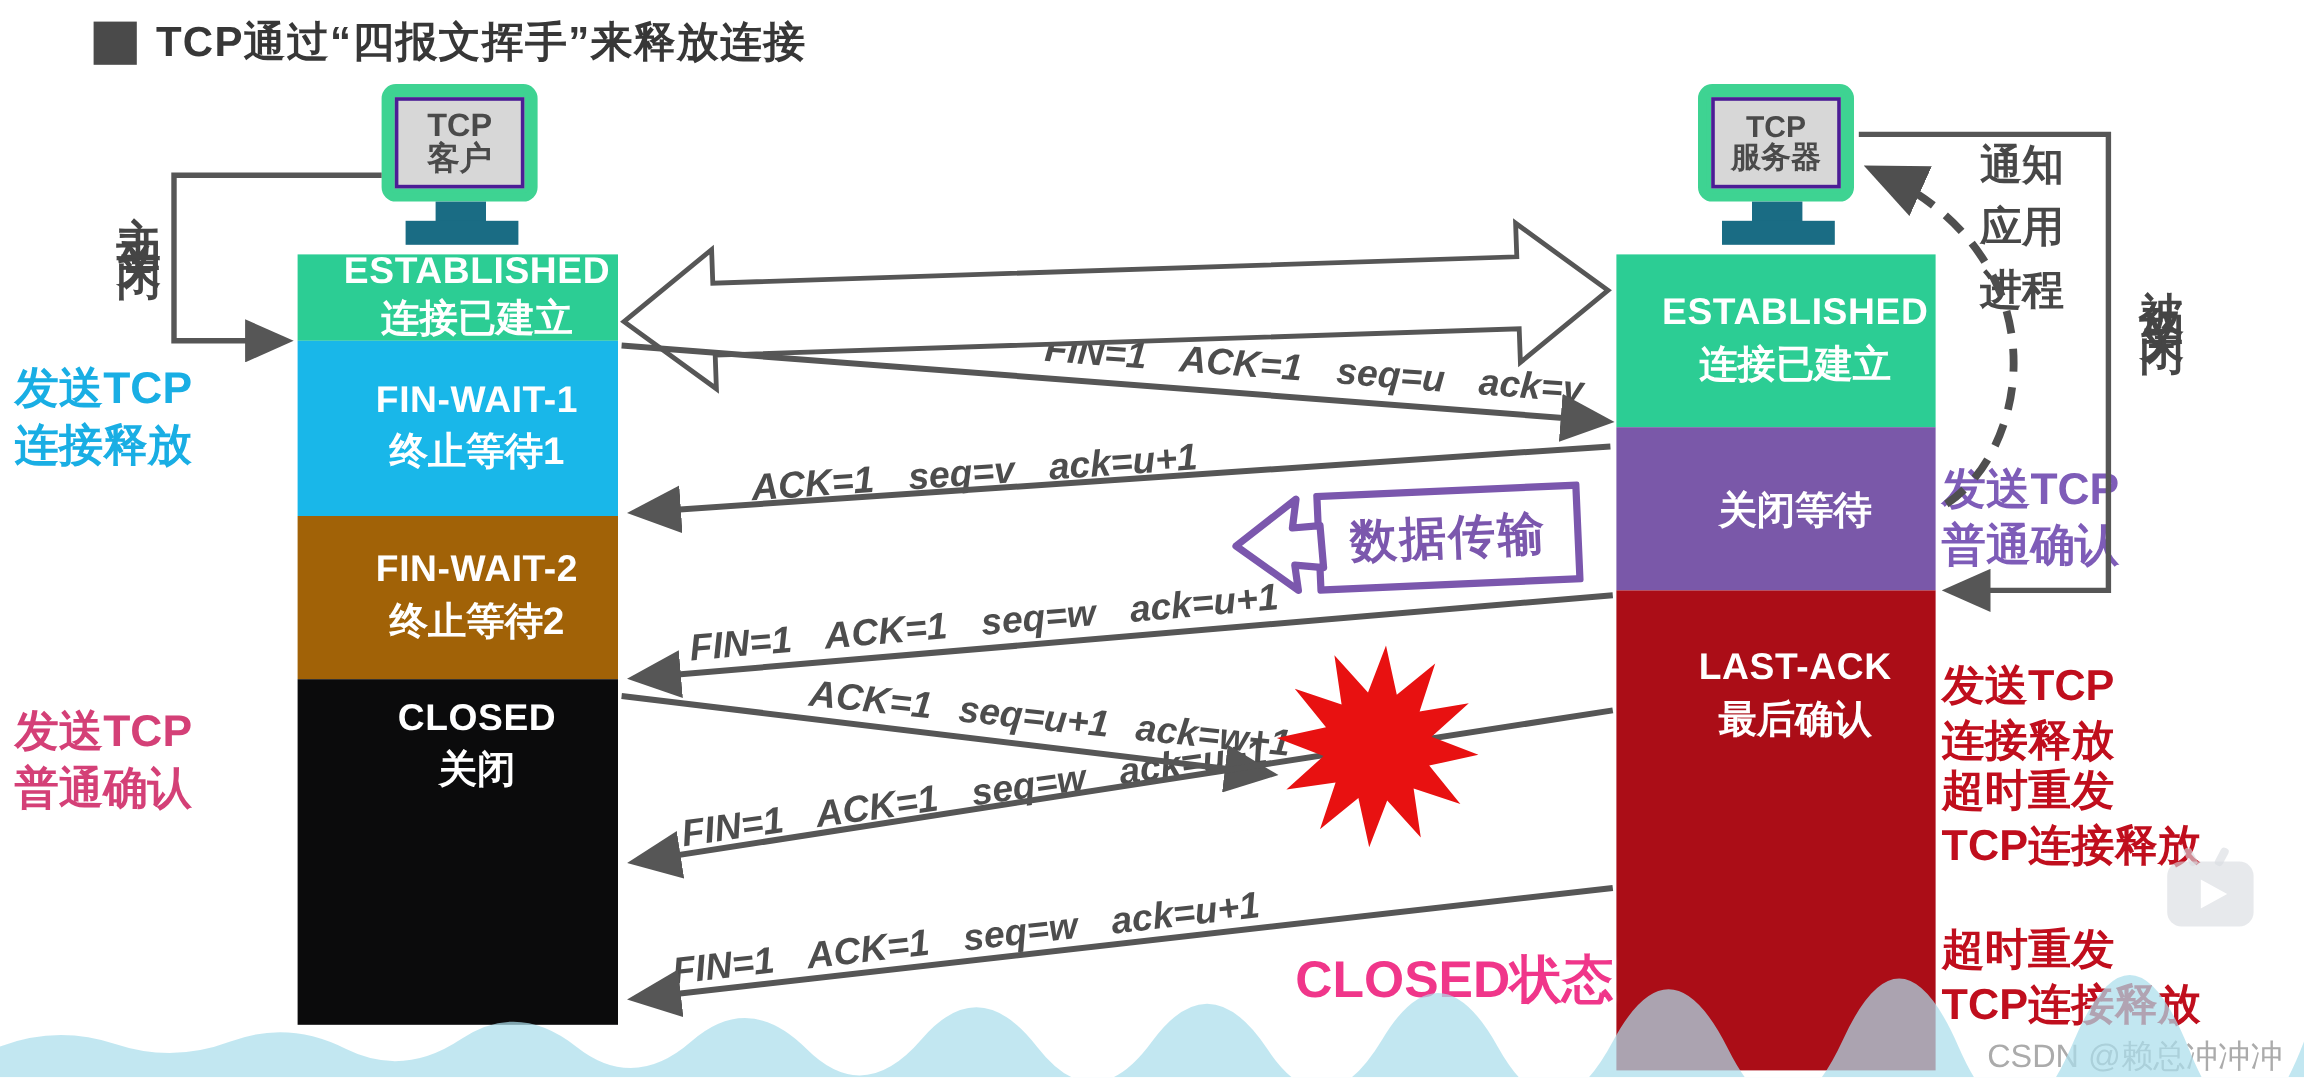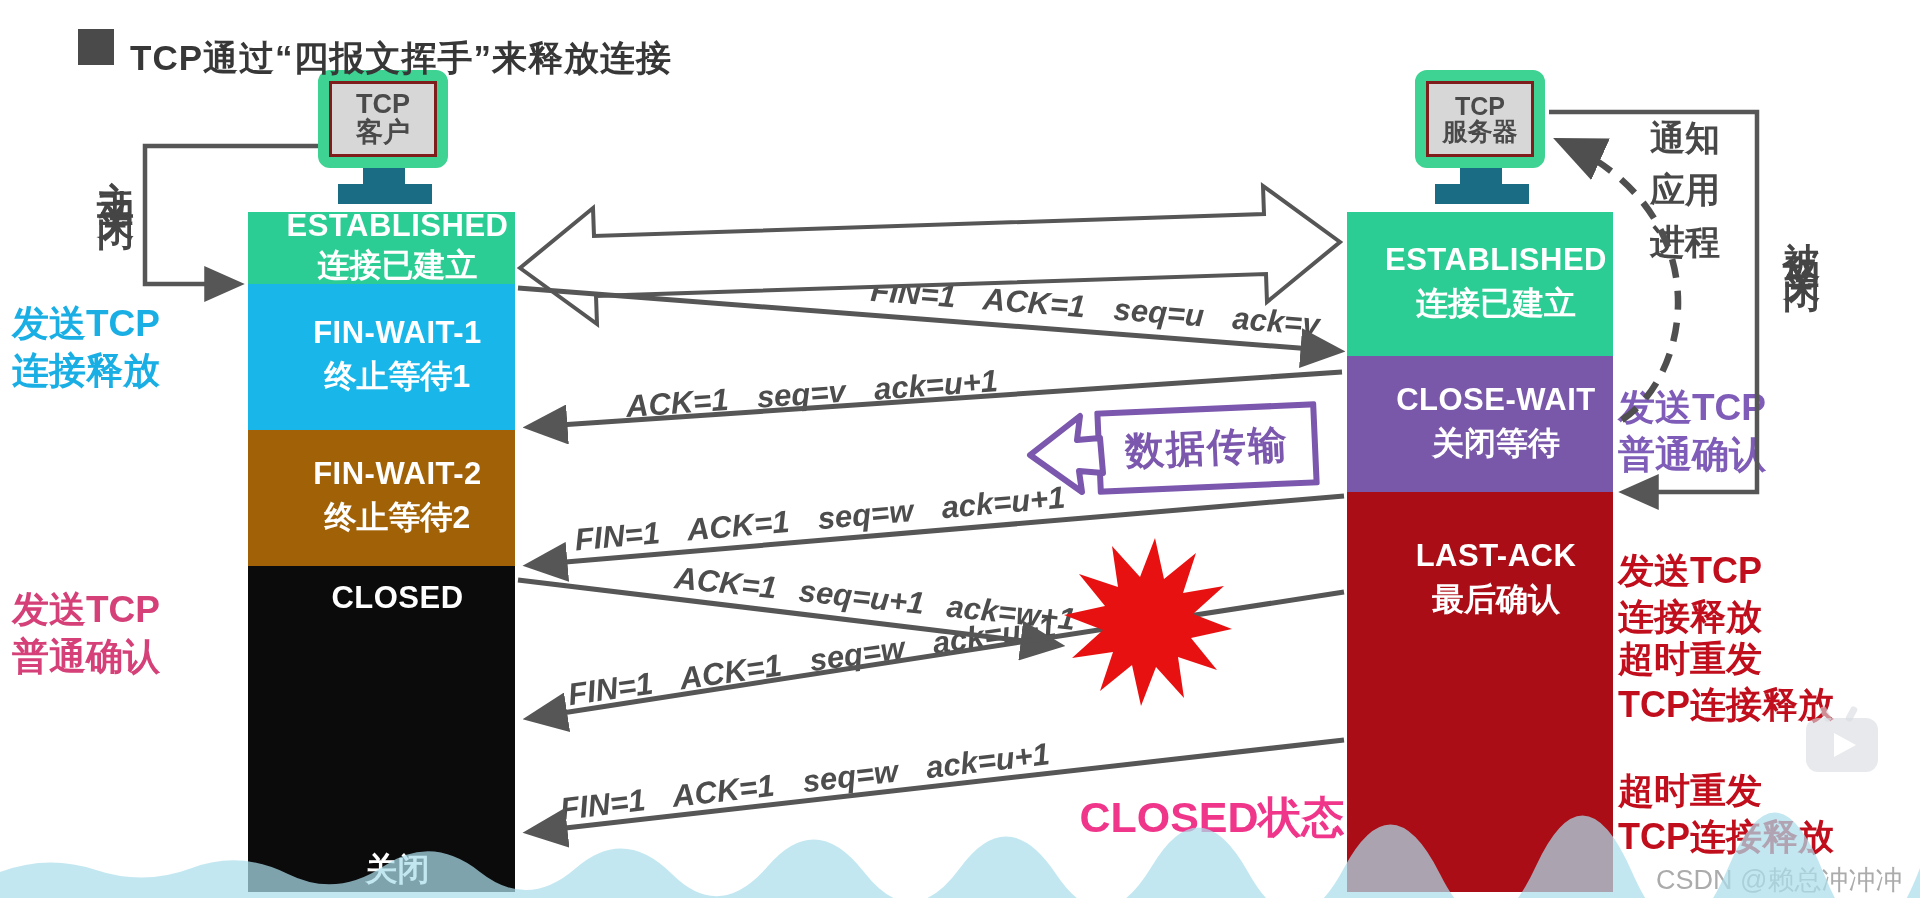--- a/index.html
+++ b/index.html
@@ -2,26 +2,26 @@
 <html><head>
 <meta charset="utf-8">
 <style>
   html,body{margin:0;padding:0;background:#ffffff;}
   .stage{position:relative;width:1920px;height:898px;background:#ffffff;overflow:hidden;
          font-family:"Liberation Sans","DejaVu Sans",sans-serif;}
 
   
   .title-row{position:absolute;left:78px;top:12px;display:flex;align-items:center;gap:16px;}
   .title-bullet{width:36px;height:36px;background:#4a4a4a;}
-  .title-text{font-size:35px;font-weight:800;color:#373737;letter-spacing:1px;margin-top:23px;}
+  .title-text{font-size:35px;font-weight:800;color:#373737;letter-spacing:1px;}
 
   
   .monitor{position:absolute;width:130px;height:98px;border:7px solid #3ed392;border-radius:12px;
            background:#3ed392;box-sizing:border-box;}
-  .monitor .screen{position:absolute;inset:4px;background:#d7d7d7;border:3px solid #7f1d1d;
+  .monitor .screen{position:absolute;inset:4px;background:#d7d7d7;border:3px solid #4c1d95;
            display:flex;flex-direction:column;align-items:center;justify-content:center;
            font-weight:800;color:#4a4a4a;font-size:27px;line-height:1.02;}
   .stand-neck{position:absolute;width:42px;height:17px;background:#1a6c84;}
   .stand-base{position:absolute;width:94px;height:20px;background:#1a6c84;}
 
   
   .block{position:absolute;display:flex;flex-direction:column;align-items:center;justify-content:center;
          color:#ffffff;text-align:center;box-sizing:border-box;padding-left:32px;}
   .block .en{font-size:31px;font-weight:800;letter-spacing:.5px;}
   .block .zh{font-size:32px;font-weight:800;margin-top:4px;}
@@ -82,31 +82,30 @@
       <span class="zh" style="margin-top:0;">连接已建立</span>
     </div>
     <div class="block" style="left:248px;top:284px;width:267px;height:146px;background:#19b7e9;">
       <span class="en">FIN-WAIT-1</span>
       <span class="zh">终止等待1</span>
     </div>
     <div class="block" style="left:248px;top:430px;width:267px;height:136px;background:#a16207;">
       <span class="en">FIN-WAIT-2</span>
       <span class="zh">终止等待2</span>
     </div>
-    <div class="block" style="left:248px;top:566px;width:267px;height:326px;background:#0b0b0c;justify-content:space-between;padding-top:14px;">
+    <div class="block" style="left:248px;top:566px;width:267px;height:288px;background:#0b0b0c;justify-content:flex-start;padding-top:14px;">
       <span class="en">CLOSED</span>
       <span class="zh">关闭</span>
     </div>
 
     <div class="block" style="left:1347px;top:212px;width:266px;height:144px;background:#2ccd94;">
       <span class="en">ESTABLISHED</span>
       <span class="zh">连接已建立</span>
     </div>
     <div class="block" style="left:1347px;top:356px;width:266px;height:136px;background:#7a58a9;">
-      <span class="en">CLOSE-WAIT</span>
       <span class="zh">关闭等待</span>
     </div>
     <div class="block" style="left:1347px;top:492px;width:266px;height:400px;background:#ab0d17;justify-content:flex-start;padding-top:46px;">
       <span class="en">LAST-ACK</span>
       <span class="zh">最后确认</span>
     </div>
 
     <div class="monitor" style="left:318px;top:70px;">
       <div class="screen">
         <span>TCP</span>

